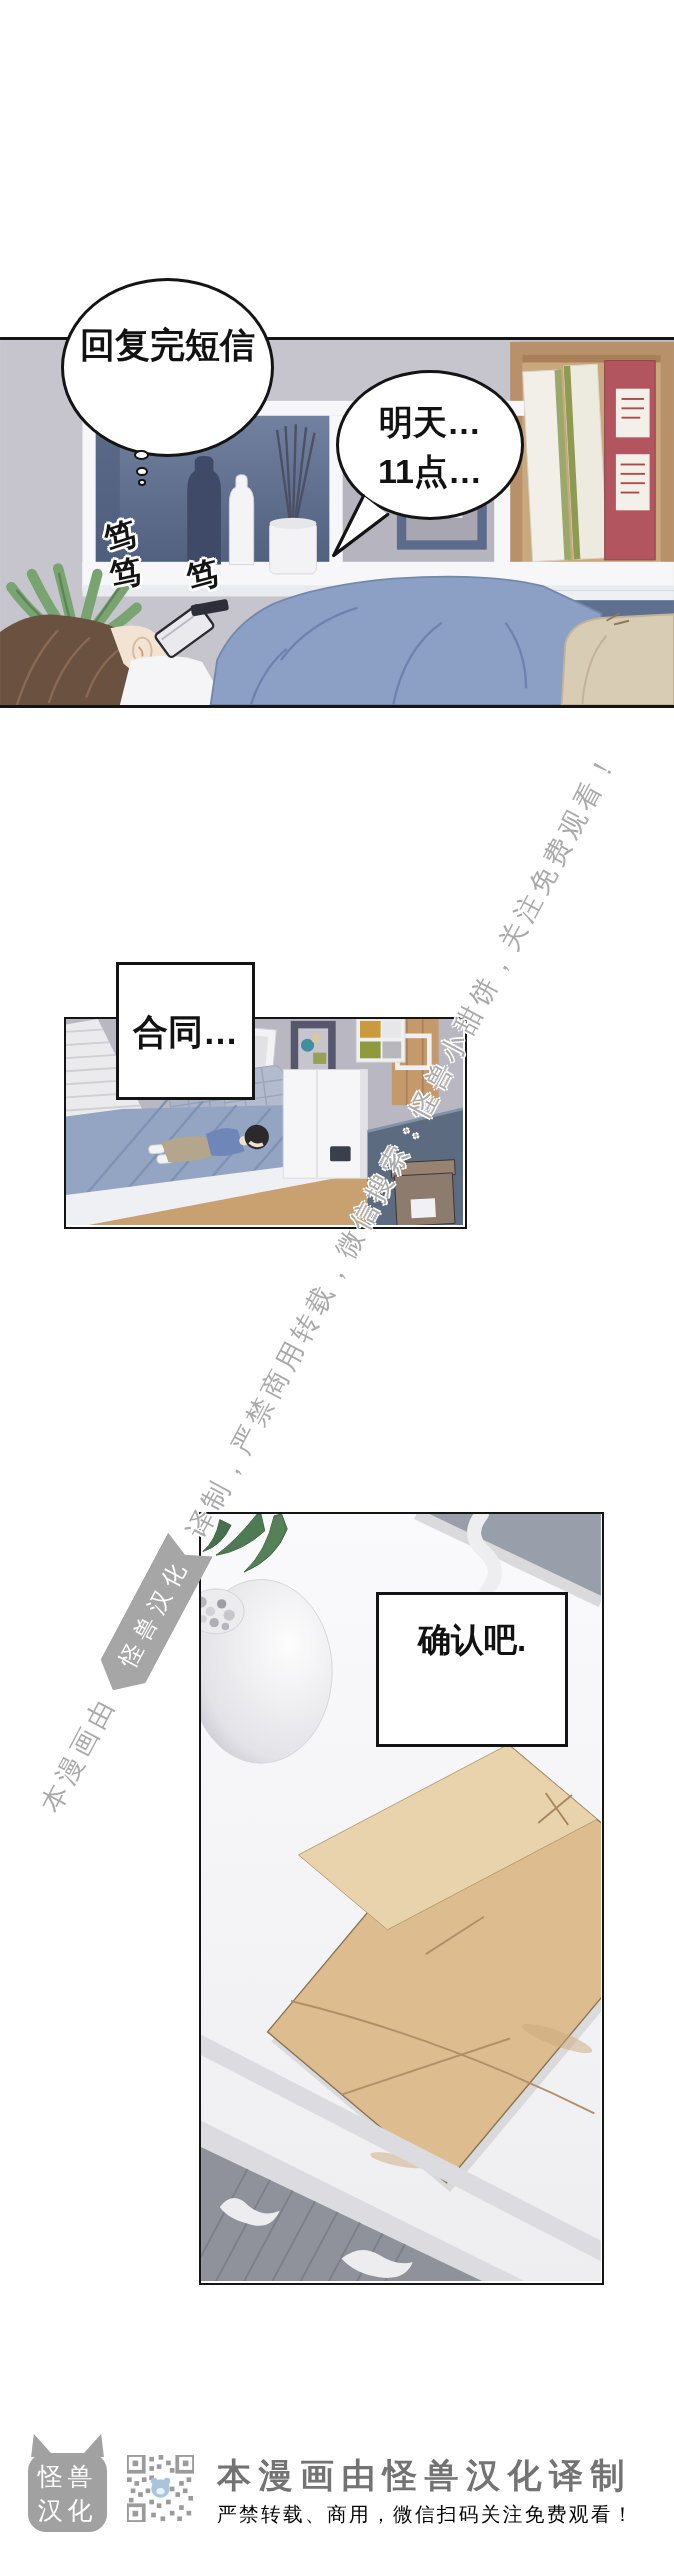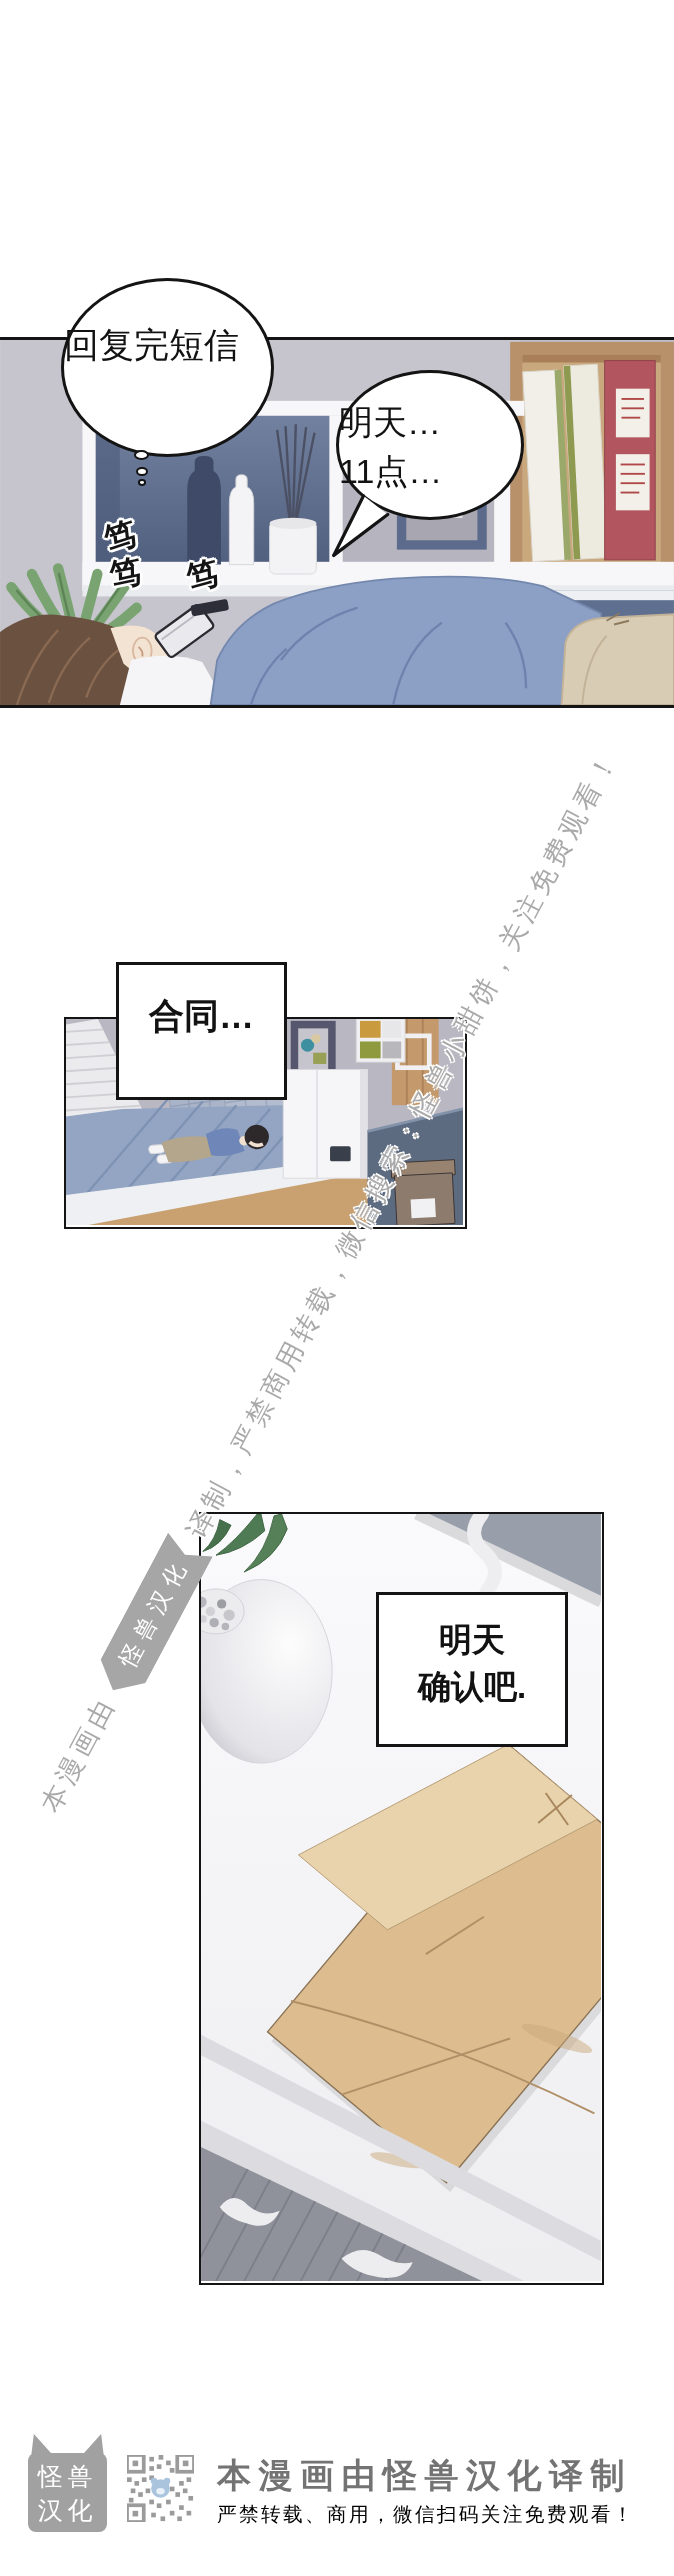--- a/index.html
+++ b/index.html
@@ -2,38 +2,38 @@
 <html style="font-size:15px"><head>
 <meta charset="utf-8">
 <style>
   html,body{margin:0;padding:0;background:#fff;}
   #page{position:relative;width:674px;height:2576px;background:#ffffff;overflow:hidden;
         font-family:"Liberation Sans","DejaVu Sans",sans-serif;}
   .abs{position:absolute;}
   .hline{position:absolute;left:0;width:674px;height:2.8px;background:#141414;z-index:2;}
   .panel-frame{position:absolute;border:2.8px solid #141414;box-sizing:border-box;background:#fff;z-index:1;}
   .bubble{position:absolute;background:#fff;border:3.3px solid #141414;border-radius:50%;
-          box-sizing:border-box;z-index:5;text-align:left;color:#121212;font-weight:400;}
+          box-sizing:border-box;z-index:5;text-align:center;color:#121212;font-weight:700;}
   .bubble .ln{display:block;}
   .dot{position:absolute;background:#fff;border:2.8px solid #141414;border-radius:50%;box-sizing:border-box;z-index:5;}
   .capbox{position:absolute;background:#fff;border:3.3px solid #141414;box-sizing:border-box;z-index:6;
           text-align:center;color:#121212;font-weight:600;}
   .outlined{text-shadow:-2.8px 0 0 #fff,2.8px 0 0 #fff,0 -2.8px 0 #fff,0 2.8px 0 #fff,
             -1.9px -1.9px 0 #fff,1.9px 1.9px 0 #fff,-1.9px 1.9px 0 #fff,1.9px -1.9px 0 #fff;}
   .sfx{position:absolute;z-index:6;font-size:32px;font-weight:700;color:#141414;}
   #watermark{position:absolute;left:49px;top:1785px;transform-origin:0 50%;transform:rotate(-62deg);
              white-space:nowrap;z-index:4;font-size:27px;letter-spacing:4.7px;color:#a9a9a9;
              display:flex;align-items:center;}
   #wm-ribbon{display:inline-block;background:#a6a6a6;color:#fff;font-size:23.4px;letter-spacing:6.6px;
              padding:9.4px 17px 9.4px 28px;margin:0 9.4px;
              clip-path:polygon(0 50%,13% 0,100% 0,93% 50%,100% 100%,13% 100%);}
   .wm-txt{text-shadow:-1.9px 0 0 #fff,1.9px 0 0 #fff,0 -1.9px 0 #fff,0 1.9px 0 #fff;}
   
   #footer-logo{position:absolute;left:28px;top:2453px;width:79px;height:79px;background:#a1a1a1;
-               border-radius:8px;z-index:3;color:#fff;text-align:center;font-weight:400;
+               border-radius:18px;z-index:3;color:#fff;text-align:center;font-weight:400;
                font-size:25px;letter-spacing:4.7px;line-height:34px;padding-top:5.6px;box-sizing:border-box;}
   .ear{position:absolute;width:24px;height:23.4px;background:#a1a1a1;top:2434px;z-index:3;}
   #ear-l{left:31px;clip-path:polygon(0 100%,100% 100%,12% 0);}
   #ear-r{left:80px;clip-path:polygon(0 100%,100% 100%,88% 0);}
   #footer-title{position:absolute;left:217px;top:2453px;font-size:34px;letter-spacing:7.5px;
                 color:#737373;font-weight:600;z-index:3;}
   #footer-sub{position:absolute;left:217px;top:2501px;font-size:19.7px;letter-spacing:2.3px;
               color:#000000;font-weight:500;z-index:3;}
 </style>
 </head>
@@ -295,21 +295,21 @@
         <line x1="322" y1="120" x2="424" y2="96" stroke="#8292a8" stroke-width="3"></line>
         <g transform="rotate(-3 382 192)">
           <rect x="349" y="152" width="68" height="16" fill="#97836f" stroke="#3a3232"></rect>
           <rect x="352" y="166" width="62" height="54" fill="#8d7b6d" stroke="#3a3232"></rect>
           <rect x="368" y="192" width="26" height="20" fill="#f1f1f3"></rect>
         </g>
       </g>
     </svg>
   </div>
 
-  <div class="capbox" style="left:116px;top:962px;width:171px;height:138px;padding-top:28px;font-size:35px;">
+  <div class="capbox" style="left:116px;top:962px;width:139px;height:138px;padding-top:44px;font-size:35px;">
     <span class="outlined">合同…</span>
   </div>
 
   <div id="watermark">
     <span class="wm-txt">本漫画由</span>
     <span id="wm-ribbon">怪兽汉化</span>
     <span class="wm-txt">译制，严禁商用转载，微信搜索：怪兽小甜饼，关注免费观看！</span>
   </div>
 
   <div class="panel-frame" style="left:199px;top:1512px;width:405px;height:773px;">
@@ -387,21 +387,20 @@
             <line x1="176" y1="858" x2="256" y2="708"></line>
         </g>
         <path d="M20,740 q14,-18 30,-2 q16,14 34,6 q-10,22 -34,14 q-22,-6 -30,-18 Z" fill="#ededef"></path>
         <path d="M150,795 q20,-16 40,-4 q18,12 36,8 q-8,20 -36,16 q-26,-4 -40,-20 Z" fill="#ededef"></path>
       </g>
     </svg>
   </div>
 
   <div class="capbox" style="left:376px;top:1592px;width:192px;height:155px;padding-top:20.6px;
        font-size:33px;line-height:47px;">
-    <span class="ln outlined" style="display:block;">明天</span>
     <span class="ln outlined" style="display:block;">确认吧.</span>
   </div>
 
   <div id="ear-l" class="ear"></div>
   <div id="ear-r" class="ear"></div>
   <div id="footer-logo">
     <span style="display:block;">怪兽</span>
     <span style="display:block;">汉化</span>
   </div>
 

